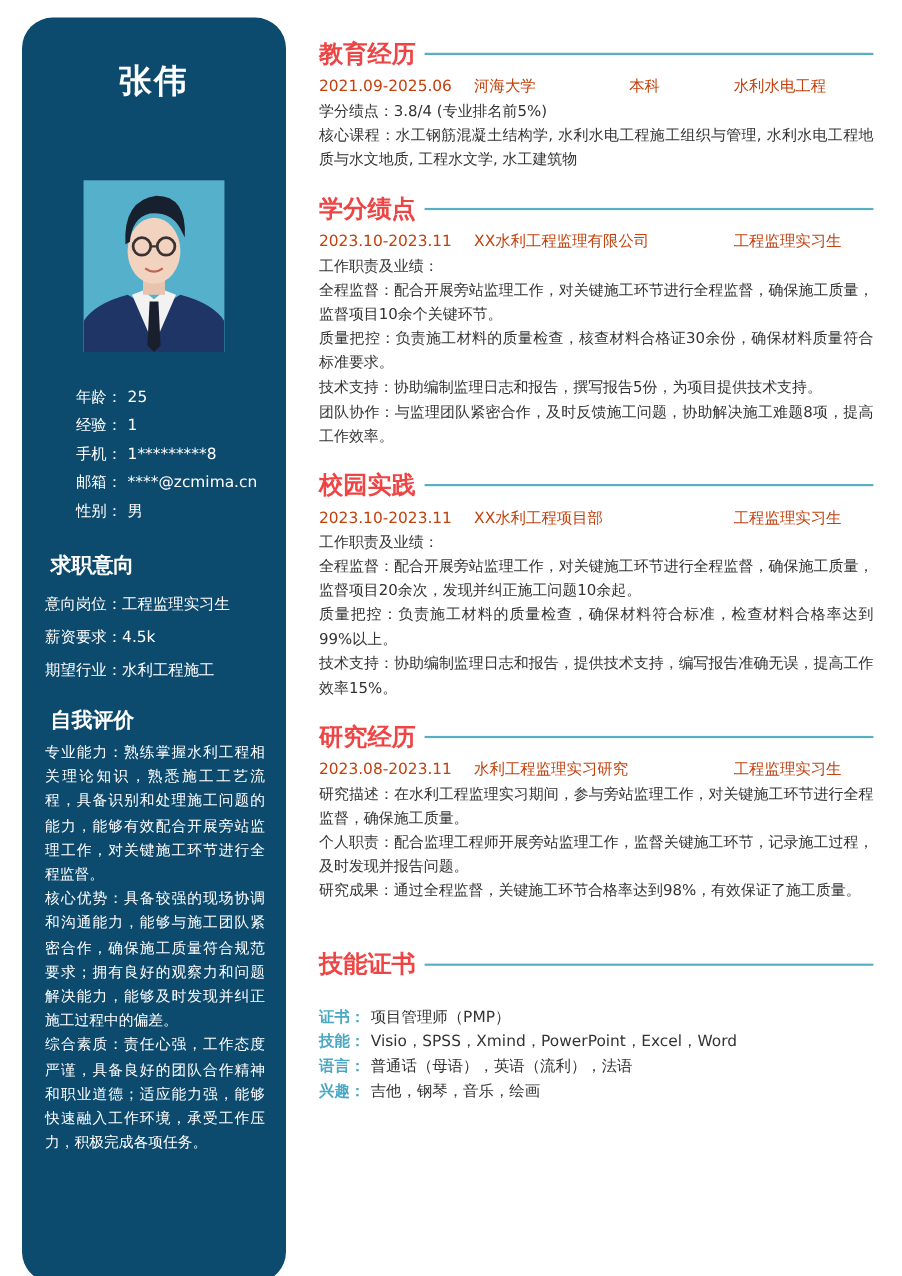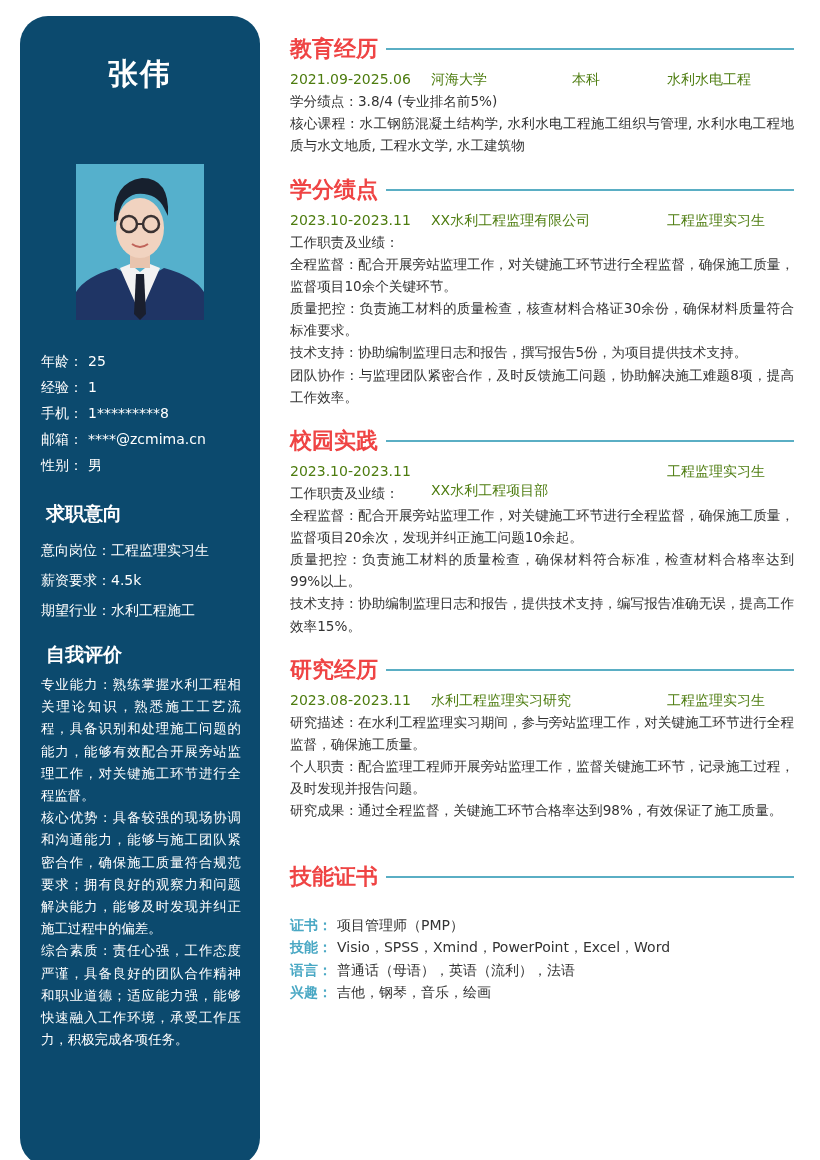--- a/index.html
+++ b/index.html
@@ -15,41 +15,41 @@
     font-size: 30px; font-weight: bold; letter-spacing: 2px;
   }
   .photo {
     position: absolute; left: 56px; top: 148px; width: 128px; height: 156px;
     background: linear-gradient(180deg, #5ab4cf 0%, #4aa8c6 100%);
     overflow: hidden;
   }
   .photo svg { width: 100%; height: 100%; display: block; }
 
   .info { position: absolute; left: 21px; top: 334px; font-size: 14px; }
-  .info .row { height: 26px; line-height: 22px; white-space: nowrap; }
+  .info .row { height: 26px; line-height: 22px; white-space: nowrap; margin-left: 28px; }
   .info .lbl { display: inline-block; width: 47px; }
 
   .side-title {
     position: absolute; left: 26px; font-size: 19px; font-weight: bold;
   }
   .intent { position: absolute; left: 21px; top: 522px; font-size: 14px; }
   .intent .row { height: 30px; line-height: 24px; white-space: nowrap; }
 
   .eval {
     position: absolute; left: 21px; top: 658px; width: 200px;
     font-size: 13.4px; line-height: 22.2px; text-align: justify;
   }
   .eval p { margin: 0; }
 
   .main { position: absolute; left: 290px; top: 0; width: 504px; }
   .section { position: absolute; left: 0; width: 504px; }
   .sec-head { display: flex; align-items: center; height: 26px; }
   .sec-title { color: #ef4444; font-size: 22px; font-weight: bold; white-space: nowrap; }
   .sec-line { flex: 1; height: 2px; background: #5aaec4; margin-left: 8px; }
-  .meta { display: flex; height: 22px; line-height: 22px; color: #4d7c0f; font-size: 14px; margin-top: 6px; white-space: nowrap; }
+  .meta { display: flex; height: 22px; line-height: 22px; color: #c2410c; font-size: 14px; margin-top: 6px; white-space: nowrap; }
   .meta .c1 { width: 141px; }
   .meta .c2 { width: 141px; }
   .meta .c3 { width: 95px; }
   .meta .c4 { }
   .body-text { font-size: 13.6px; line-height: 22.1px; color: #333; text-align: justify; }
   .body-text p { margin: 0; }
 
   .skills { font-size: 14px; line-height: 22.3px; }
   .skills .row { white-space: nowrap; }
   .skills .k { color: #4aa8c4; font-weight: bold; display: inline-block; width: 47px; }
@@ -161,21 +161,21 @@
     </div>
   </div>
 
   <div class="section" style="top:428px;">
     <div class="sec-head">
       <span class="sec-title">校园实践</span>
       <span class="sec-line"></span>
     </div>
     <div class="meta">
       <span class="c1">2023.10-2023.11</span>
-      <span style="width:236px;margin-top:19px;">XX水利工程项目部</span>
+      <span style="width:236px;">XX水利工程项目部</span>
       <span>工程监理实习生</span>
     </div>
     <div class="body-text">
       <p>工作职责及业绩：</p>
       <p>全程监督：配合开展旁站监理工作，对关键施工环节进行全程监督，确保施工质量，监督项目20余次，发现并纠正施工问题10余起。</p>
       <p>质量把控：负责施工材料的质量检查，确保材料符合标准，检查材料合格率达到99%以上。</p>
       <p>技术支持：协助编制监理日志和报告，提供技术支持，编写报告准确无误，提高工作效率15%。</p>
     </div>
   </div>
 

